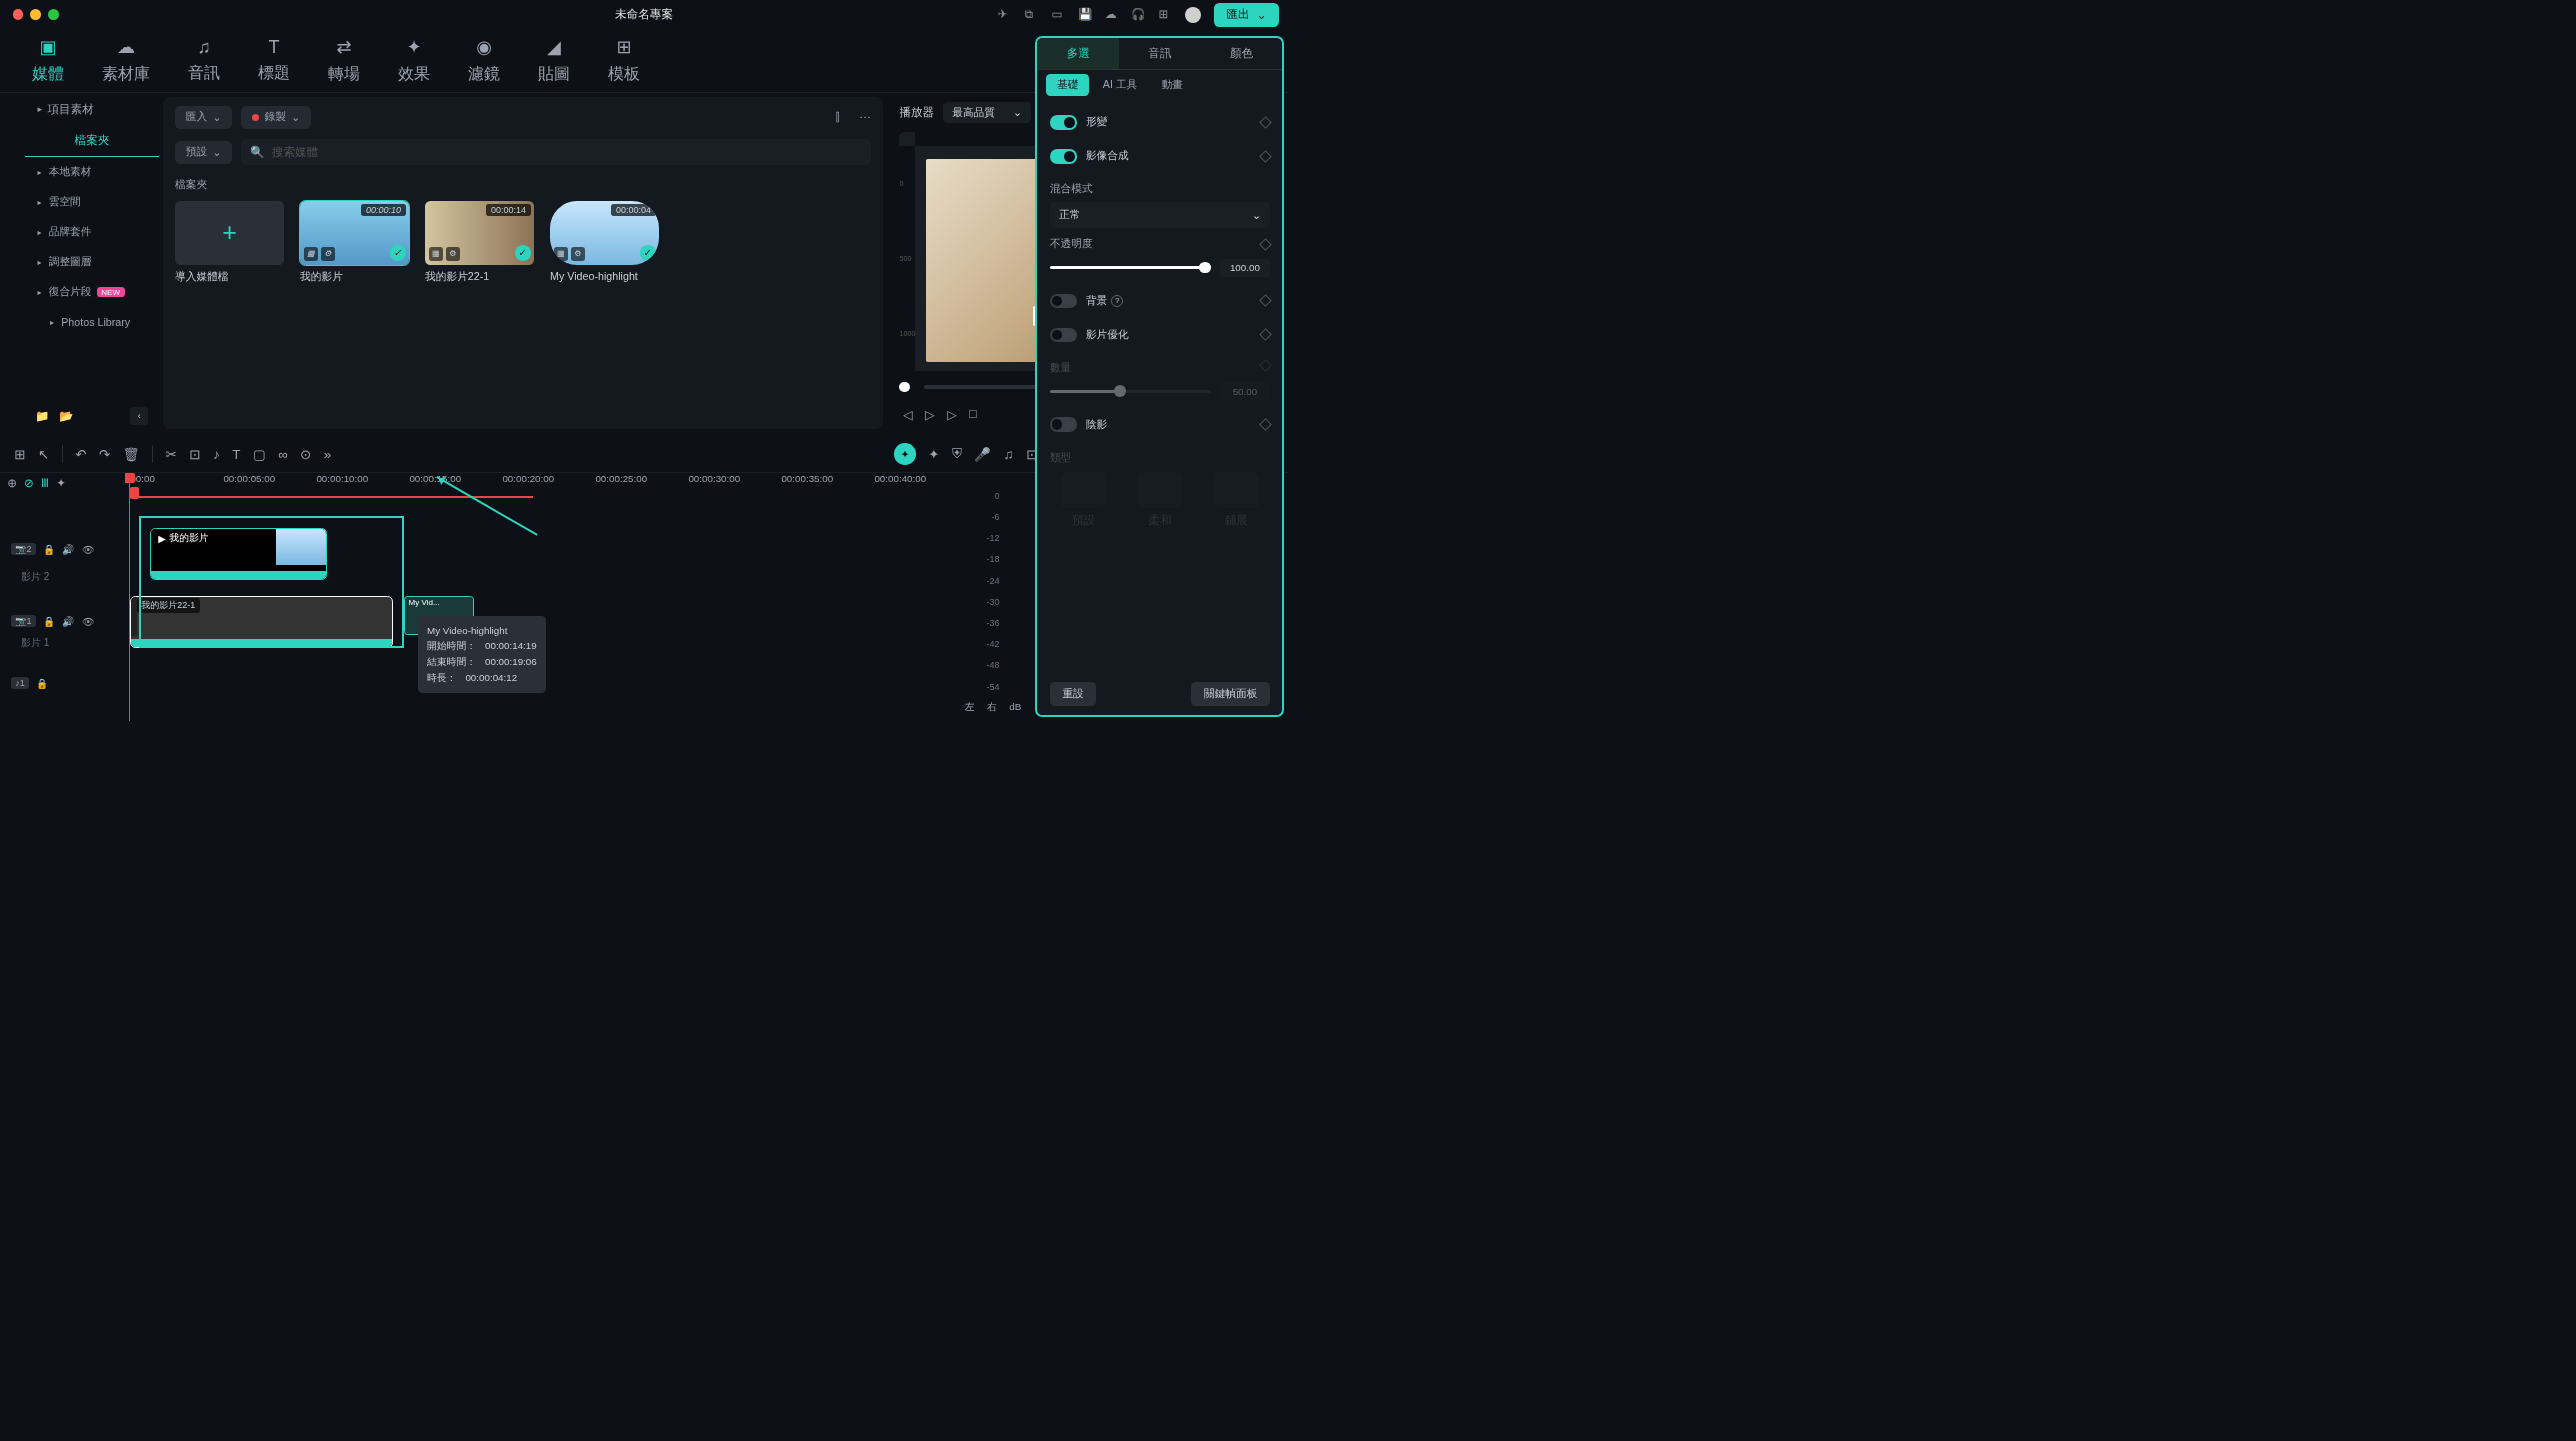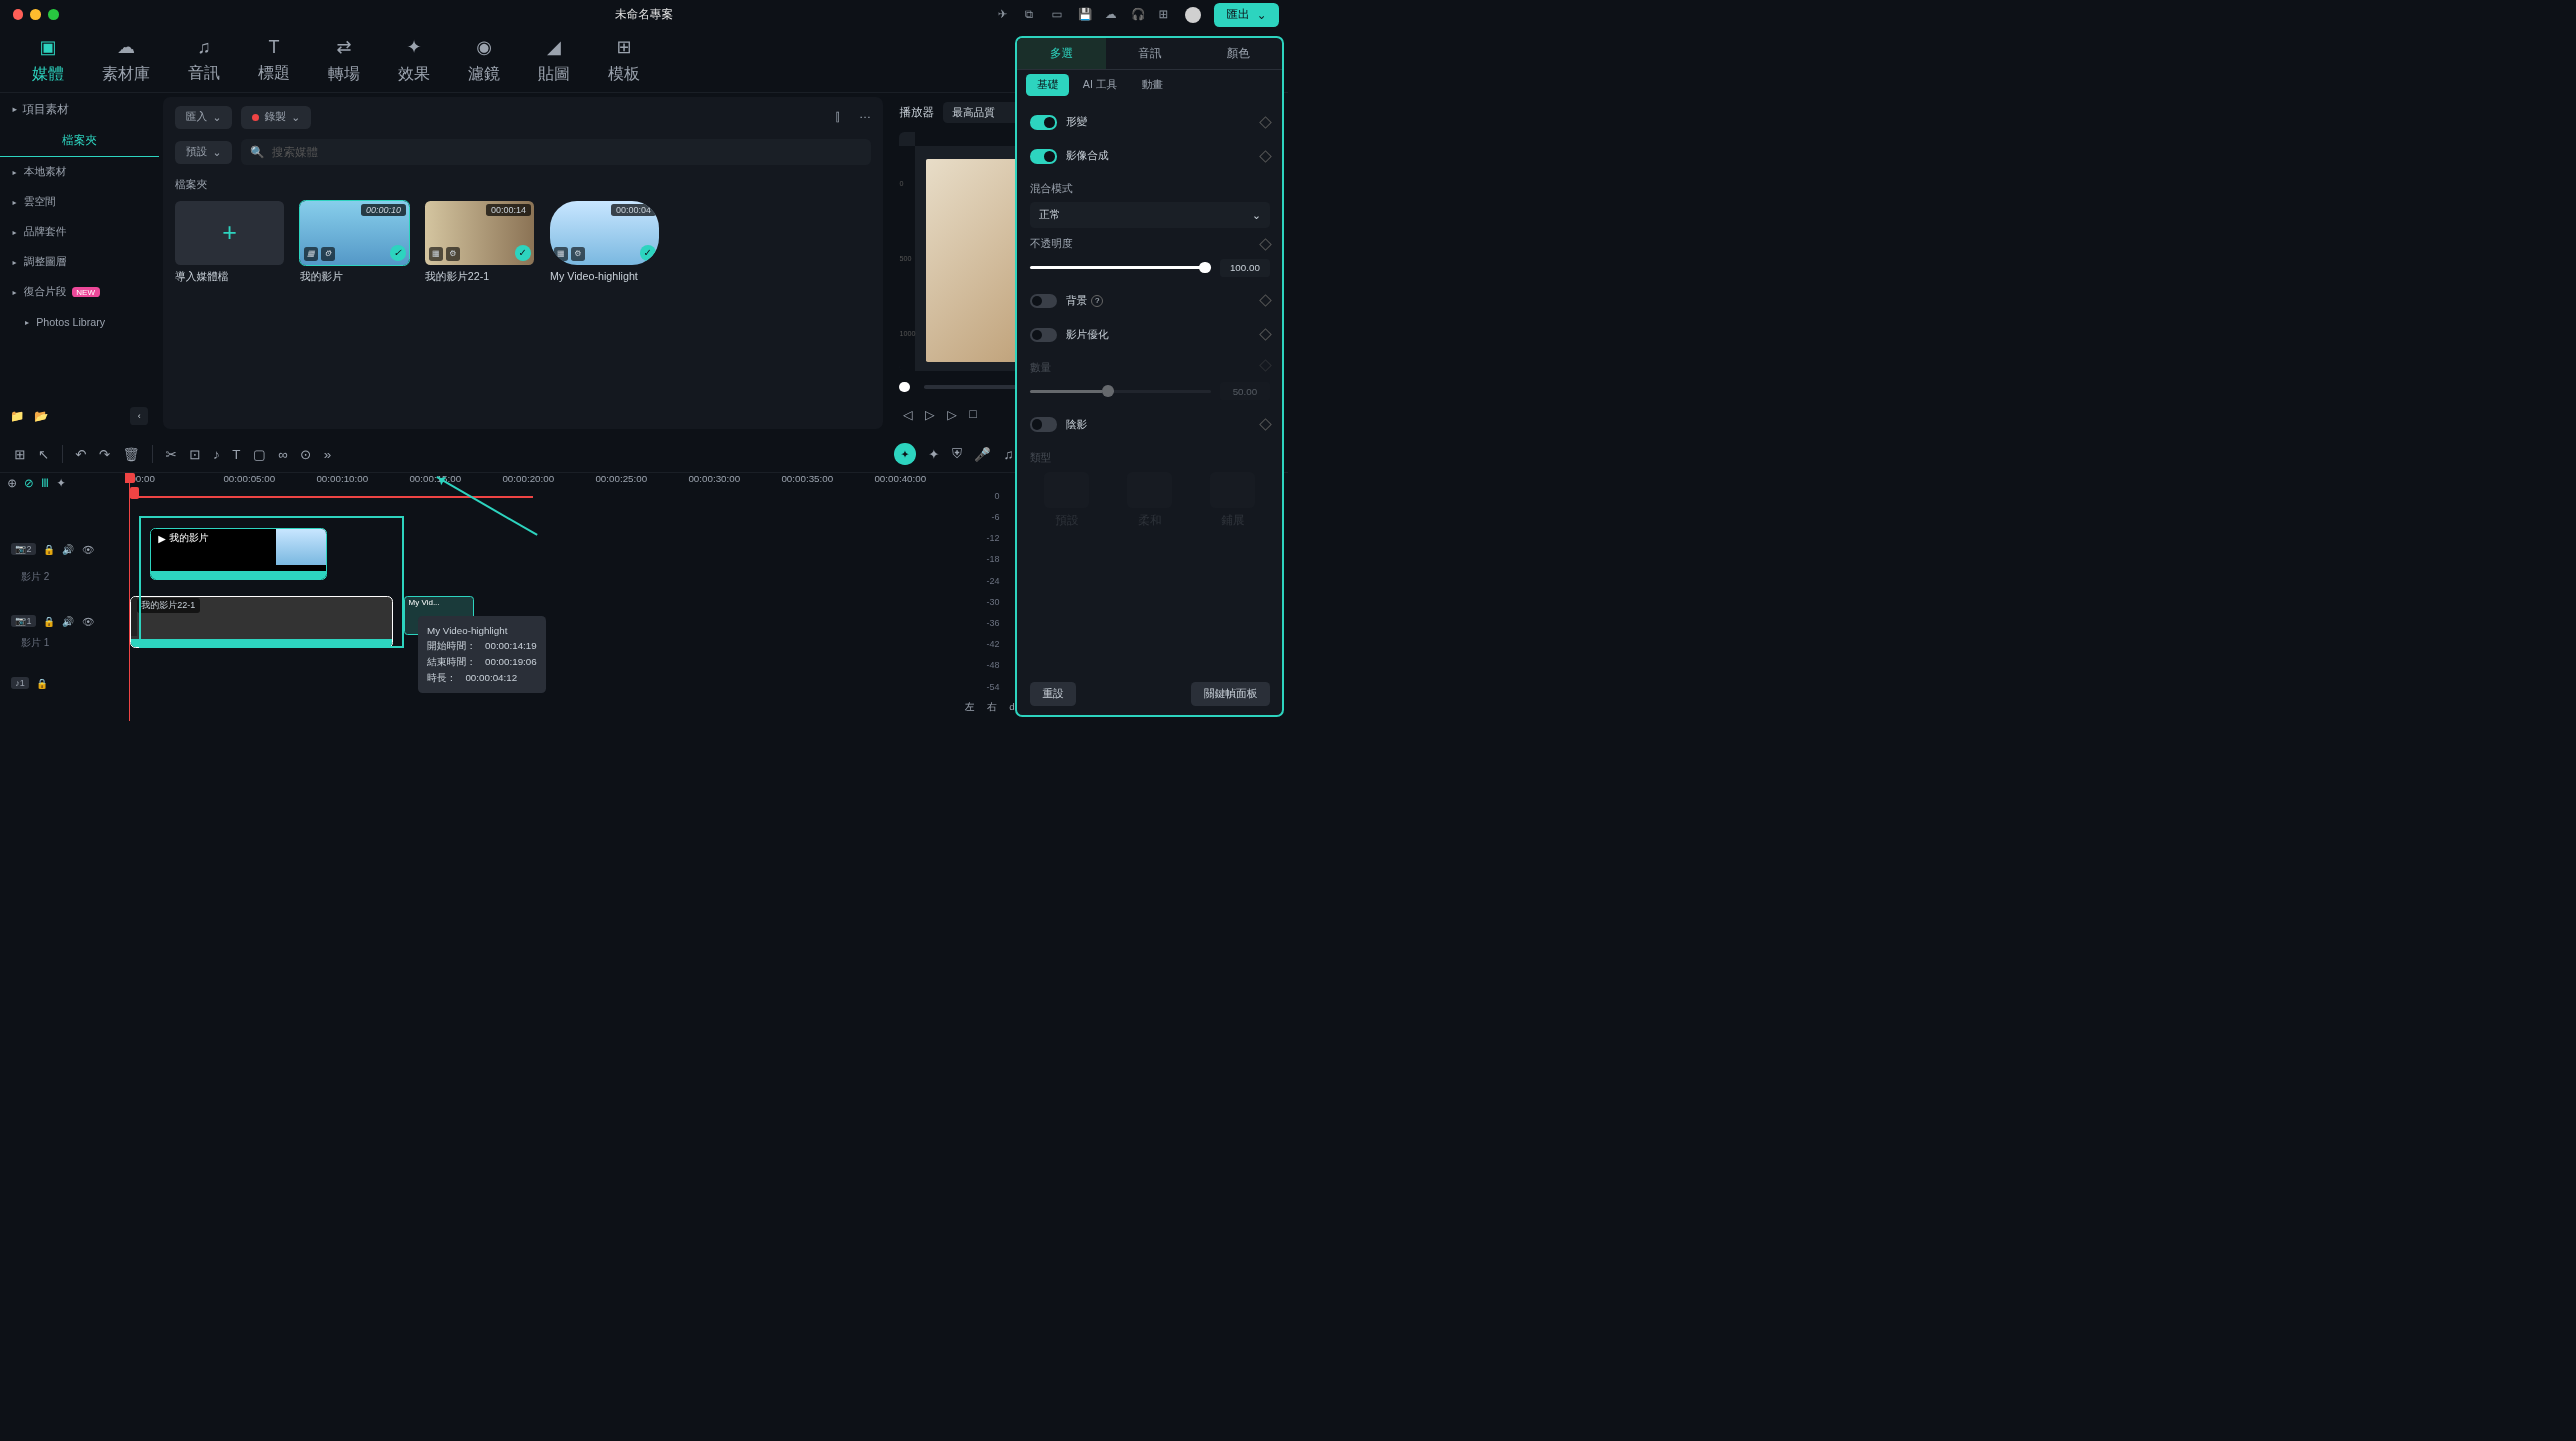--- a/index.html
+++ b/index.html
@@ -19,21 +19,21 @@
 
 
 .topnav { height:64px; display:flex; align-items:center; padding:0 32px; gap:38px; border-bottom:0.9px solid #1a1f26; }
 .navitem { display:flex; flex-direction:column; align-items:center; gap:5.4px; cursor:pointer; color:#9ba3ae; }
 .navitem.active { color:#2dd4bf; }
 .navicon { font-size:18px; }
 .navlabel { font-size:16px; }
 
 
 .main3 { display:flex; height:340px; }
-.leftcol { width:159px; background:#0d1117; display:flex; flex-direction:column; }
+.leftcol { width:159px; background:#0d1117; display:flex; flex-direction:column;padding-left:25px; }
 .sidehdr { height:32px; display:flex; align-items:center; padding:0 12.5px; color:#9ba3ae; font-size:11.6px; }
 .sidehdr::before { content:"▸"; margin-right:5.4px; font-size:9px; }
 .sidetab { height:32px; display:flex; align-items:center; justify-content:center; color:#2dd4bf; font-size:11.6px; border-bottom:1.8px solid #2dd4bf; }
 .sideitem { height:30px; display:flex; align-items:center; padding:0 12.5px; color:#9ba3ae; font-size:10.7px; cursor:pointer; }
 .sideitem::before { content:"▸"; margin-right:7.2px; font-size:8px; }
 .newbadge { background:#ec4899; color:#fff; font-size:8px; padding:0.9px 4.5px; border-radius:3.6px; margin-left:5.4px; }
 .sidefoot { margin-top:auto; height:34px; display:flex; align-items:center; gap:9px; padding:0 10.7px; }
 .sidefoot .chev { margin-left:auto; width:18px; height:18px; background:#1a1f26; border-radius:3.6px; display:flex; align-items:center; justify-content:center; font-size:9px; }
 
 .mediacol { flex:1; background:#14181f; border-radius:7.2px; padding:9px 12.5px; margin:3.6px; }
@@ -71,21 +71,21 @@
 .cardinimg { position:absolute; left:107px; bottom:36px; width:27px; height:19.7px; background:#fff; border-radius:1.8px; font-size:7.2px; color:#333; display:flex; align-items:center; justify-content:center; }
 .transport { height:25px; display:flex; align-items:center; gap:7.2px; padding:0 9px; }
 .transport .tc { font-size:10.7px; color:#c9d1d9; margin-left:auto; }
 .transport .sep { color:#555; margin:0 3.6px; }
 .seekbar { flex:1; height:3.6px; background:#2a2f38; border-radius:1.8px; position:relative; margin:0 7.2px; }
 .seekdot { position:absolute; left:0; top:-3.6px; width:10.7px; height:10.7px; background:#fff; border-radius:50%; }
 .controls { height:30px; display:flex; align-items:center; gap:12.5px; padding:0 12.5px; color:#9ba3ae; font-size:12.5px; }
 .controls .spacer { flex:1; }
 
 
-.rightpanel { position:absolute; top:36px; right:3.6px; bottom:3.6px; width:269px; background:#14181f; border:2.7px solid #2dd4bf; border-radius:7.2px; display:flex; flex-direction:column; z-index:5; }
+.rightpanel { position:absolute; top:36px; right:3.6px; bottom:3.6px; width:249px; background:#14181f; border:2.7px solid #2dd4bf; border-radius:7.2px; display:flex; flex-direction:column; z-index:5; }
 .rtabs { display:flex; height:32px; border-bottom:0.9px solid #2a2f38; }
 .rtab { flex:1; display:flex; align-items:center; justify-content:center; font-size:11.6px; color:#9ba3ae; cursor:pointer; }
 .rtab.active { color:#2dd4bf; background:#1a2f2a; border-radius:5.4px 0 0 0; }
 .rsubtabs { display:flex; height:30px; padding:0 9px; gap:3px; align-items:center; }
 .rsubtab { padding:3.6px 10.7px; font-size:10.7px; color:#9ba3ae; border-radius:4.5px; cursor:pointer; }
 .rsubtab.active { background:#2dd4bf; color:#0d1117; }
 .rscroll { flex:1; overflow-y:auto; padding:5.4px 12.5px; }
 .rprop { display:flex; align-items:center; height:34px; font-size:10.7px; color:#c9d1d9; }
 .toggle { width:27px; height:14.3px; background:#2dd4bf; border-radius:7.2px; position:relative; margin-right:9px; cursor:pointer; }
 .toggle::after { content:""; position:absolute; width:10.7px; height:10.7px; background:#0d1117; border-radius:50%; top:1.8px; right:1.8px; }

